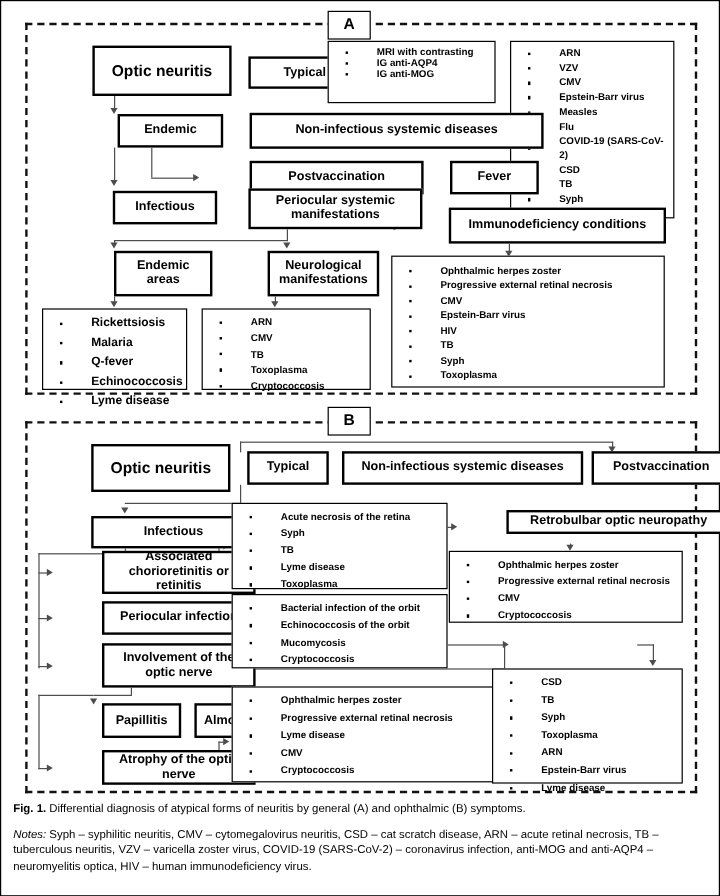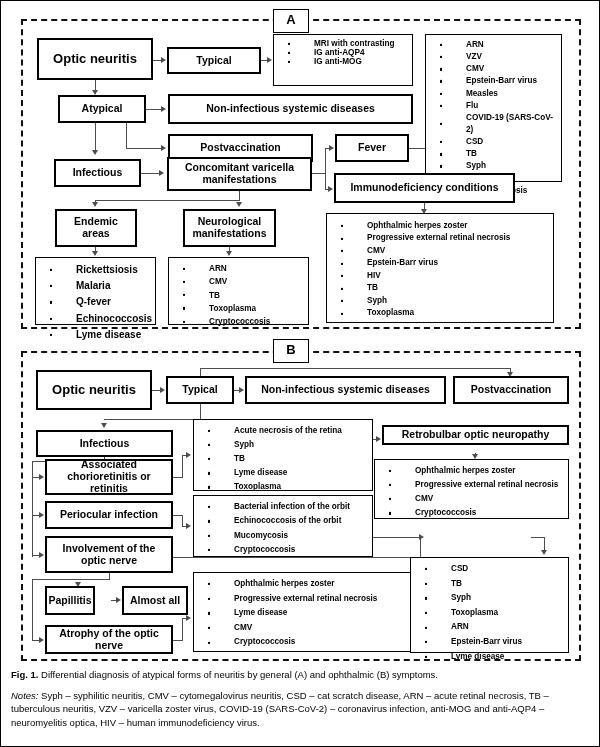--- a/index.html
+++ b/index.html
@@ -20,21 +20,21 @@
   }
 
   
   .box{
     position:absolute;box-sizing:border-box;
     border:1.6px solid #000;background:#fff;
     display:flex;align-items:center;justify-content:center;
     text-align:center;font-weight:bold;line-height:1.12;
     z-index:3;
   }
-  .box.thick{border-width:2.2px;}
+  .box.thick{border-width:2.2px;margin-left:40px;}
   .box .t{padding:0 3px;}
 
   
   .listbox{
     position:absolute;box-sizing:border-box;
     border:1.6px solid #000;background:#fff;z-index:3;
     padding:4px 2px 4px 6px;
   }
   .listbox ul{margin:0;padding:0;list-style:none;}
   .listbox li{
@@ -96,41 +96,41 @@
       <li>COVID-19 (SARS-CoV-2)</li>
       <li>CSD</li>
       <li>TB</li>
       <li>Syph</li>
       <li>Toxoplasma</li>
       <li>Cryptococcosis</li>
     </ul>
   </div>
 
   <div class="box thick" style="left:57px;top:94px;width:88px;height:28px;font-size:10.5px;">
-    <span class="t">Atypical</span>
+    <span class="t">Endemic</span>
   </div>
 
   <div class="box thick" style="left:167px;top:93px;width:245px;height:30px;font-size:10.5px;">
     <span class="t">Non-infectious systemic diseases</span>
   </div>
 
   <div class="box thick" style="left:167px;top:133px;width:145px;height:28px;font-size:10.5px;">
     <span class="t">Postvaccination</span>
   </div>
 
   <div class="box thick" style="left:334px;top:133px;width:74px;height:28px;font-size:10.5px;">
     <span class="t">Fever</span>
   </div>
 
   <div class="box thick" style="left:53px;top:158px;width:87px;height:28px;font-size:10.5px;">
     <span class="t">Infectious</span>
   </div>
 
   <div class="box thick" style="left:166px;top:156px;width:145px;height:34px;font-size:10.5px;">
-    <span class="t">Concomitant varicella manifestations</span>
+    <span class="t">Periocular systemic manifestations</span>
   </div>
 
   <div class="box thick" style="left:333px;top:172px;width:181px;height:30px;font-size:10.5px;">
     <span class="t">Immunodeficiency conditions</span>
   </div>
 
   <div class="listbox" style="left:325px;top:212px;width:228px;height:110px;font-size:8.2px;line-height:1.52;padding-top:6px;">
     <ul>
       <li>Ophthalmic herpes zoster</li>
       <li>Progressive external retinal necrosis</li>
@@ -248,21 +248,21 @@
   </div>
 
   <div class="box thick" style="left:44px;top:500px;width:128px;height:28px;font-size:10.5px;">
     <span class="t">Periocular infection</span>
   </div>
 
   <div class="box thick" style="left:44px;top:535px;width:128px;height:37px;font-size:10.5px;">
     <span class="t">Involvement of the optic nerve</span>
   </div>
 
-  <div class="box thick" style="left:44px;top:585px;width:50px;height:29px;font-size:10.5px;">
+  <div class="box thick" style="left:44px;top:585px;width:66px;height:29px;font-size:10.5px;">
     <span class="t">Papillitis</span>
   </div>
 
   <div class="box thick" style="left:121px;top:585px;width:66px;height:29px;font-size:10.5px;">
     <span class="t">Almost all</span>
   </div>
 
   <div class="box thick" style="left:44px;top:624px;width:128px;height:29px;font-size:10.5px;">
     <span class="t">Atrophy of the optic nerve</span>
   </div>

